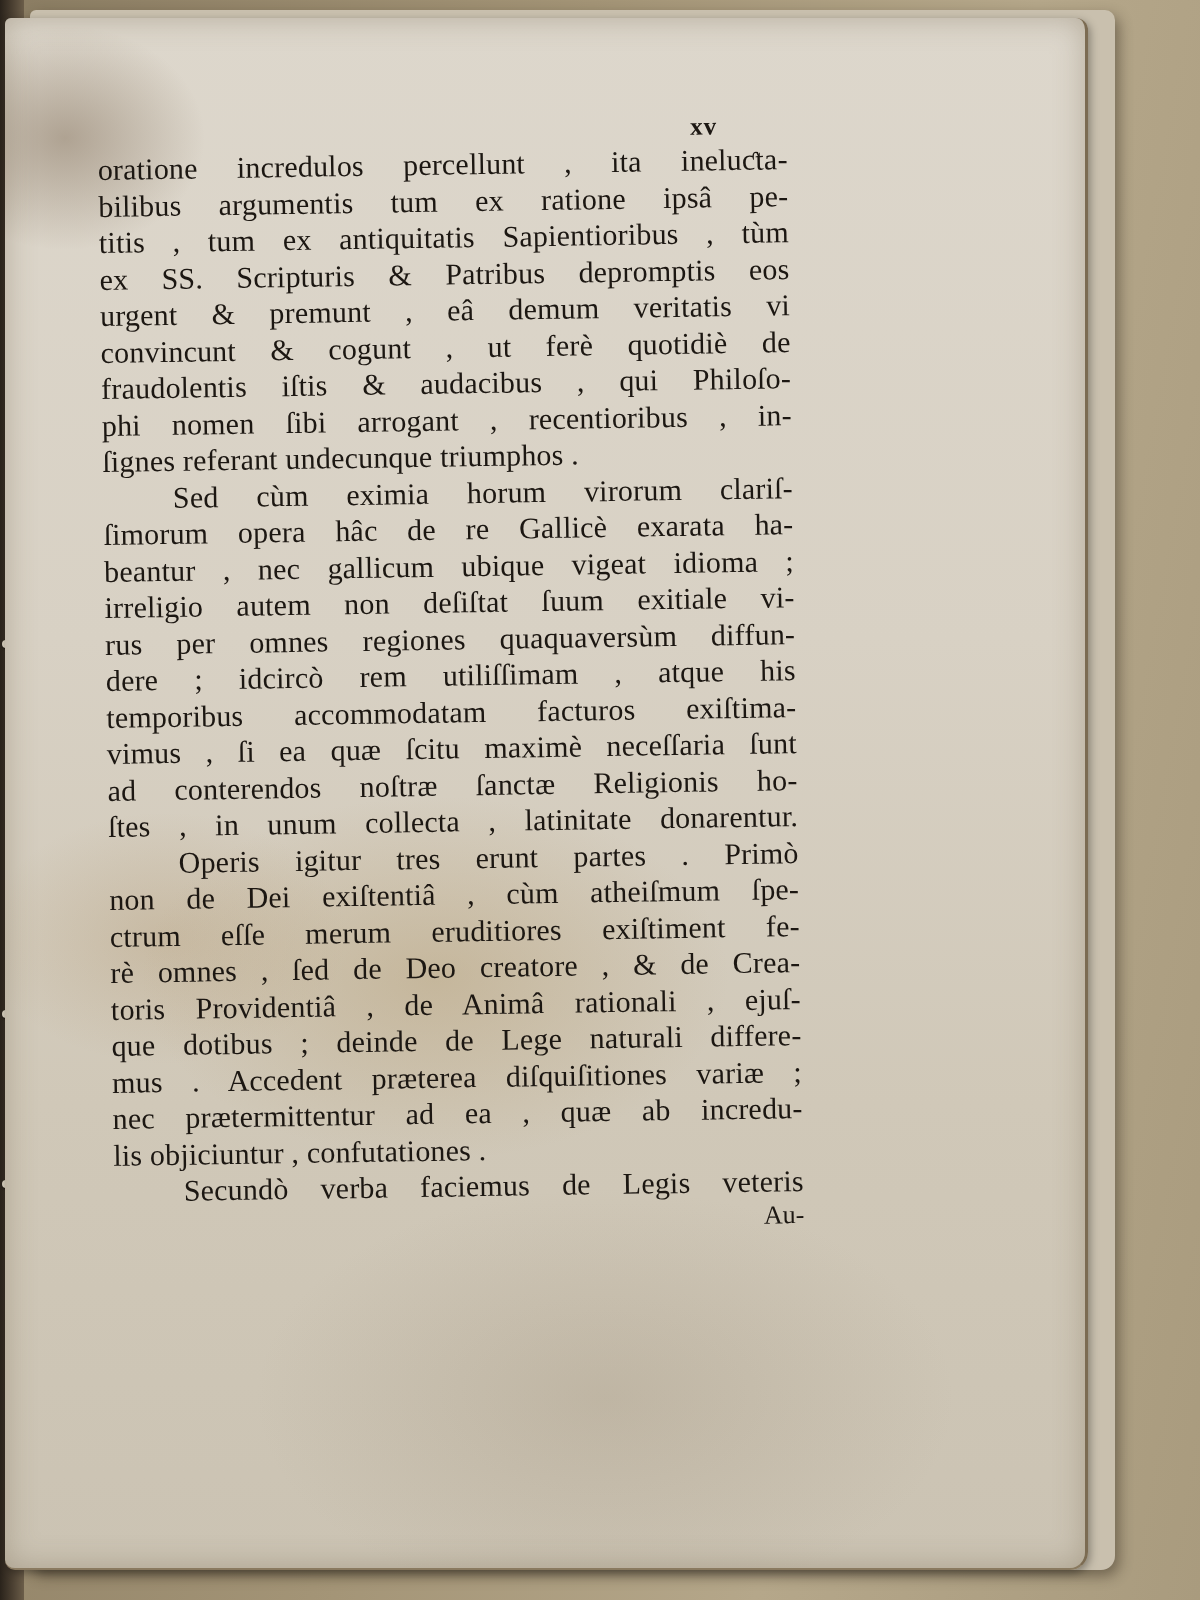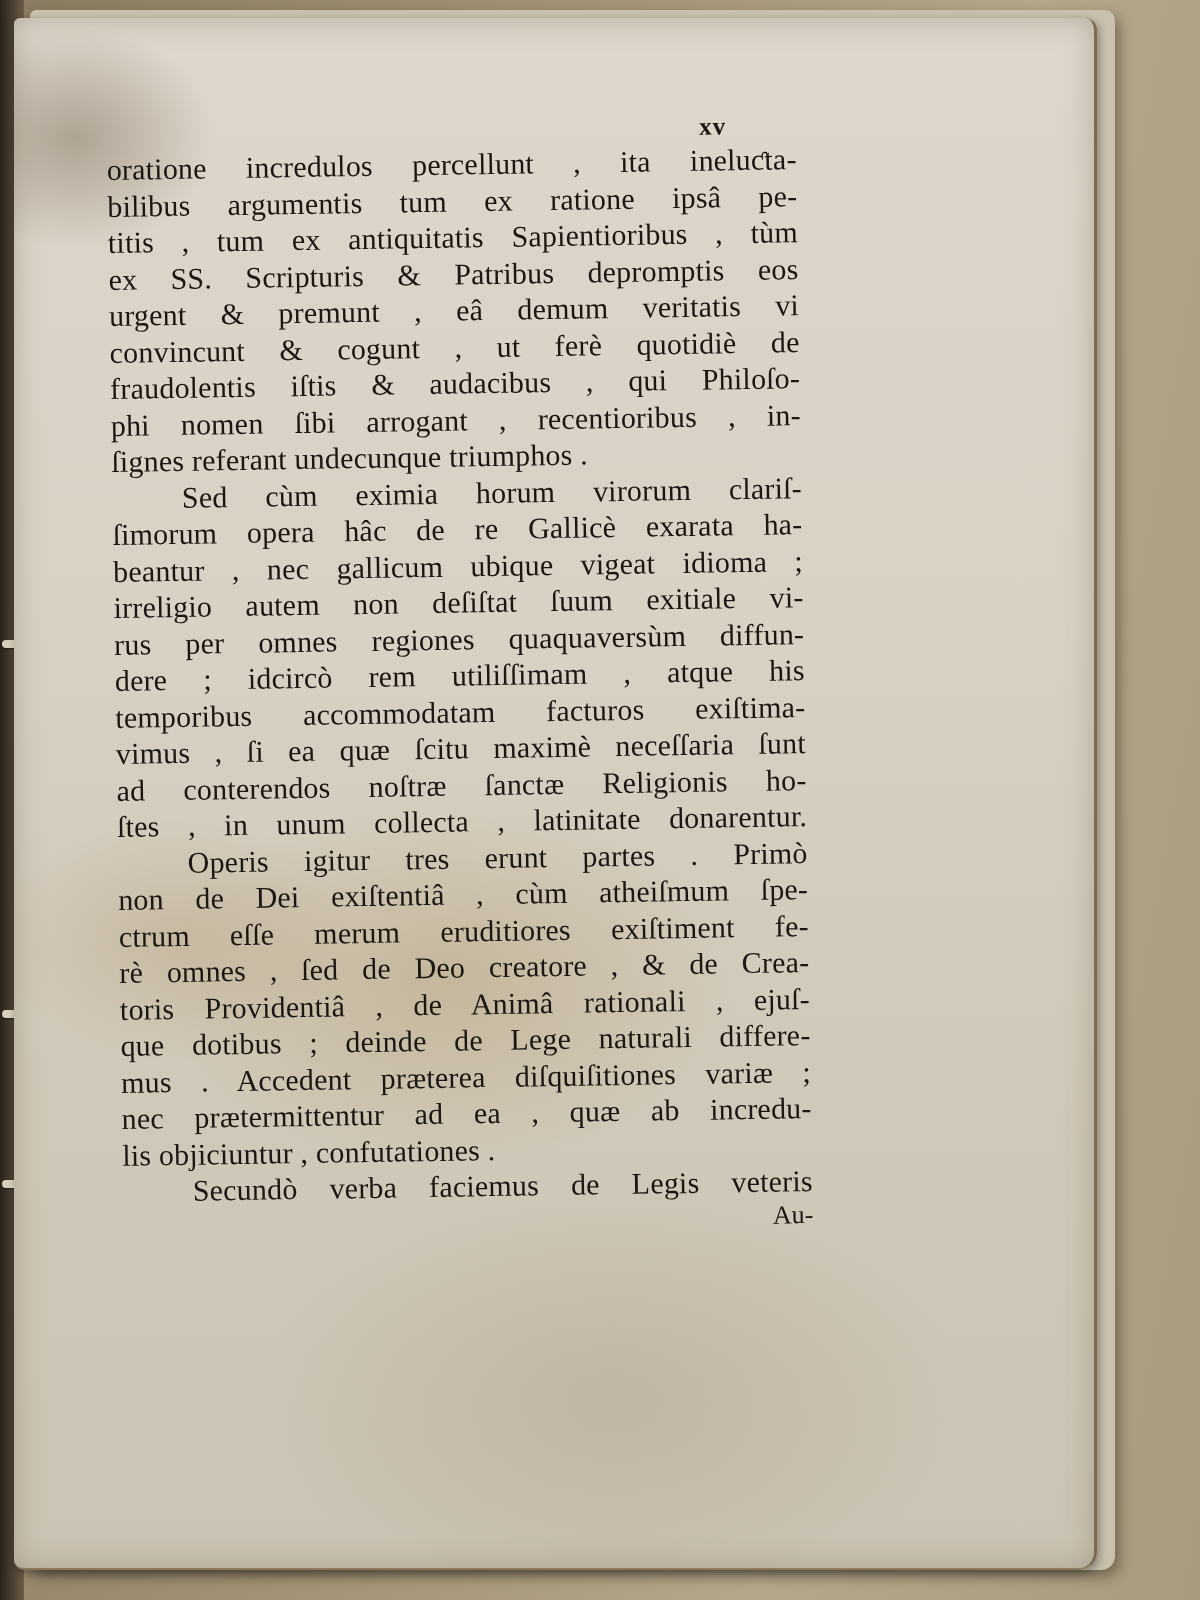--- a/index.html
+++ b/index.html
@@ -38,21 +38,21 @@
       left: 30px;
       top: 10px;
       width: 1085px;
       height: 1560px;
       background: #c9c0ae;
       border-radius: 6px 10px 14px 8px;
       box-shadow: 4px 6px 14px rgba(40,30,20,0.45);
     }
     .page {
       position: absolute;
-      left: 14px;
+      left: 5px;
       top: 18px;
       width: 1080px;
       height: 1550px;
       border-radius: 6px 12px 18px 10px;
       background:
         radial-gradient(ellipse 420px 260px at 430px 960px, rgba(176,150,104,0.38), rgba(176,150,104,0) 70%),
         radial-gradient(ellipse 260px 180px at 160px 920px, rgba(170,140,96,0.28), rgba(170,140,96,0) 70%),
         radial-gradient(ellipse 200px 160px at 60px 120px, rgba(120,100,78,0.45), rgba(120,100,78,0) 70%),
         radial-gradient(ellipse 500px 300px at 600px 1380px, rgba(150,135,112,0.25), rgba(150,135,112,0) 70%),
         linear-gradient(180deg, #ddd7cc 0%, #d8d1c4 40%, #d0c8b8 70%, #cbc3b3 100%);

